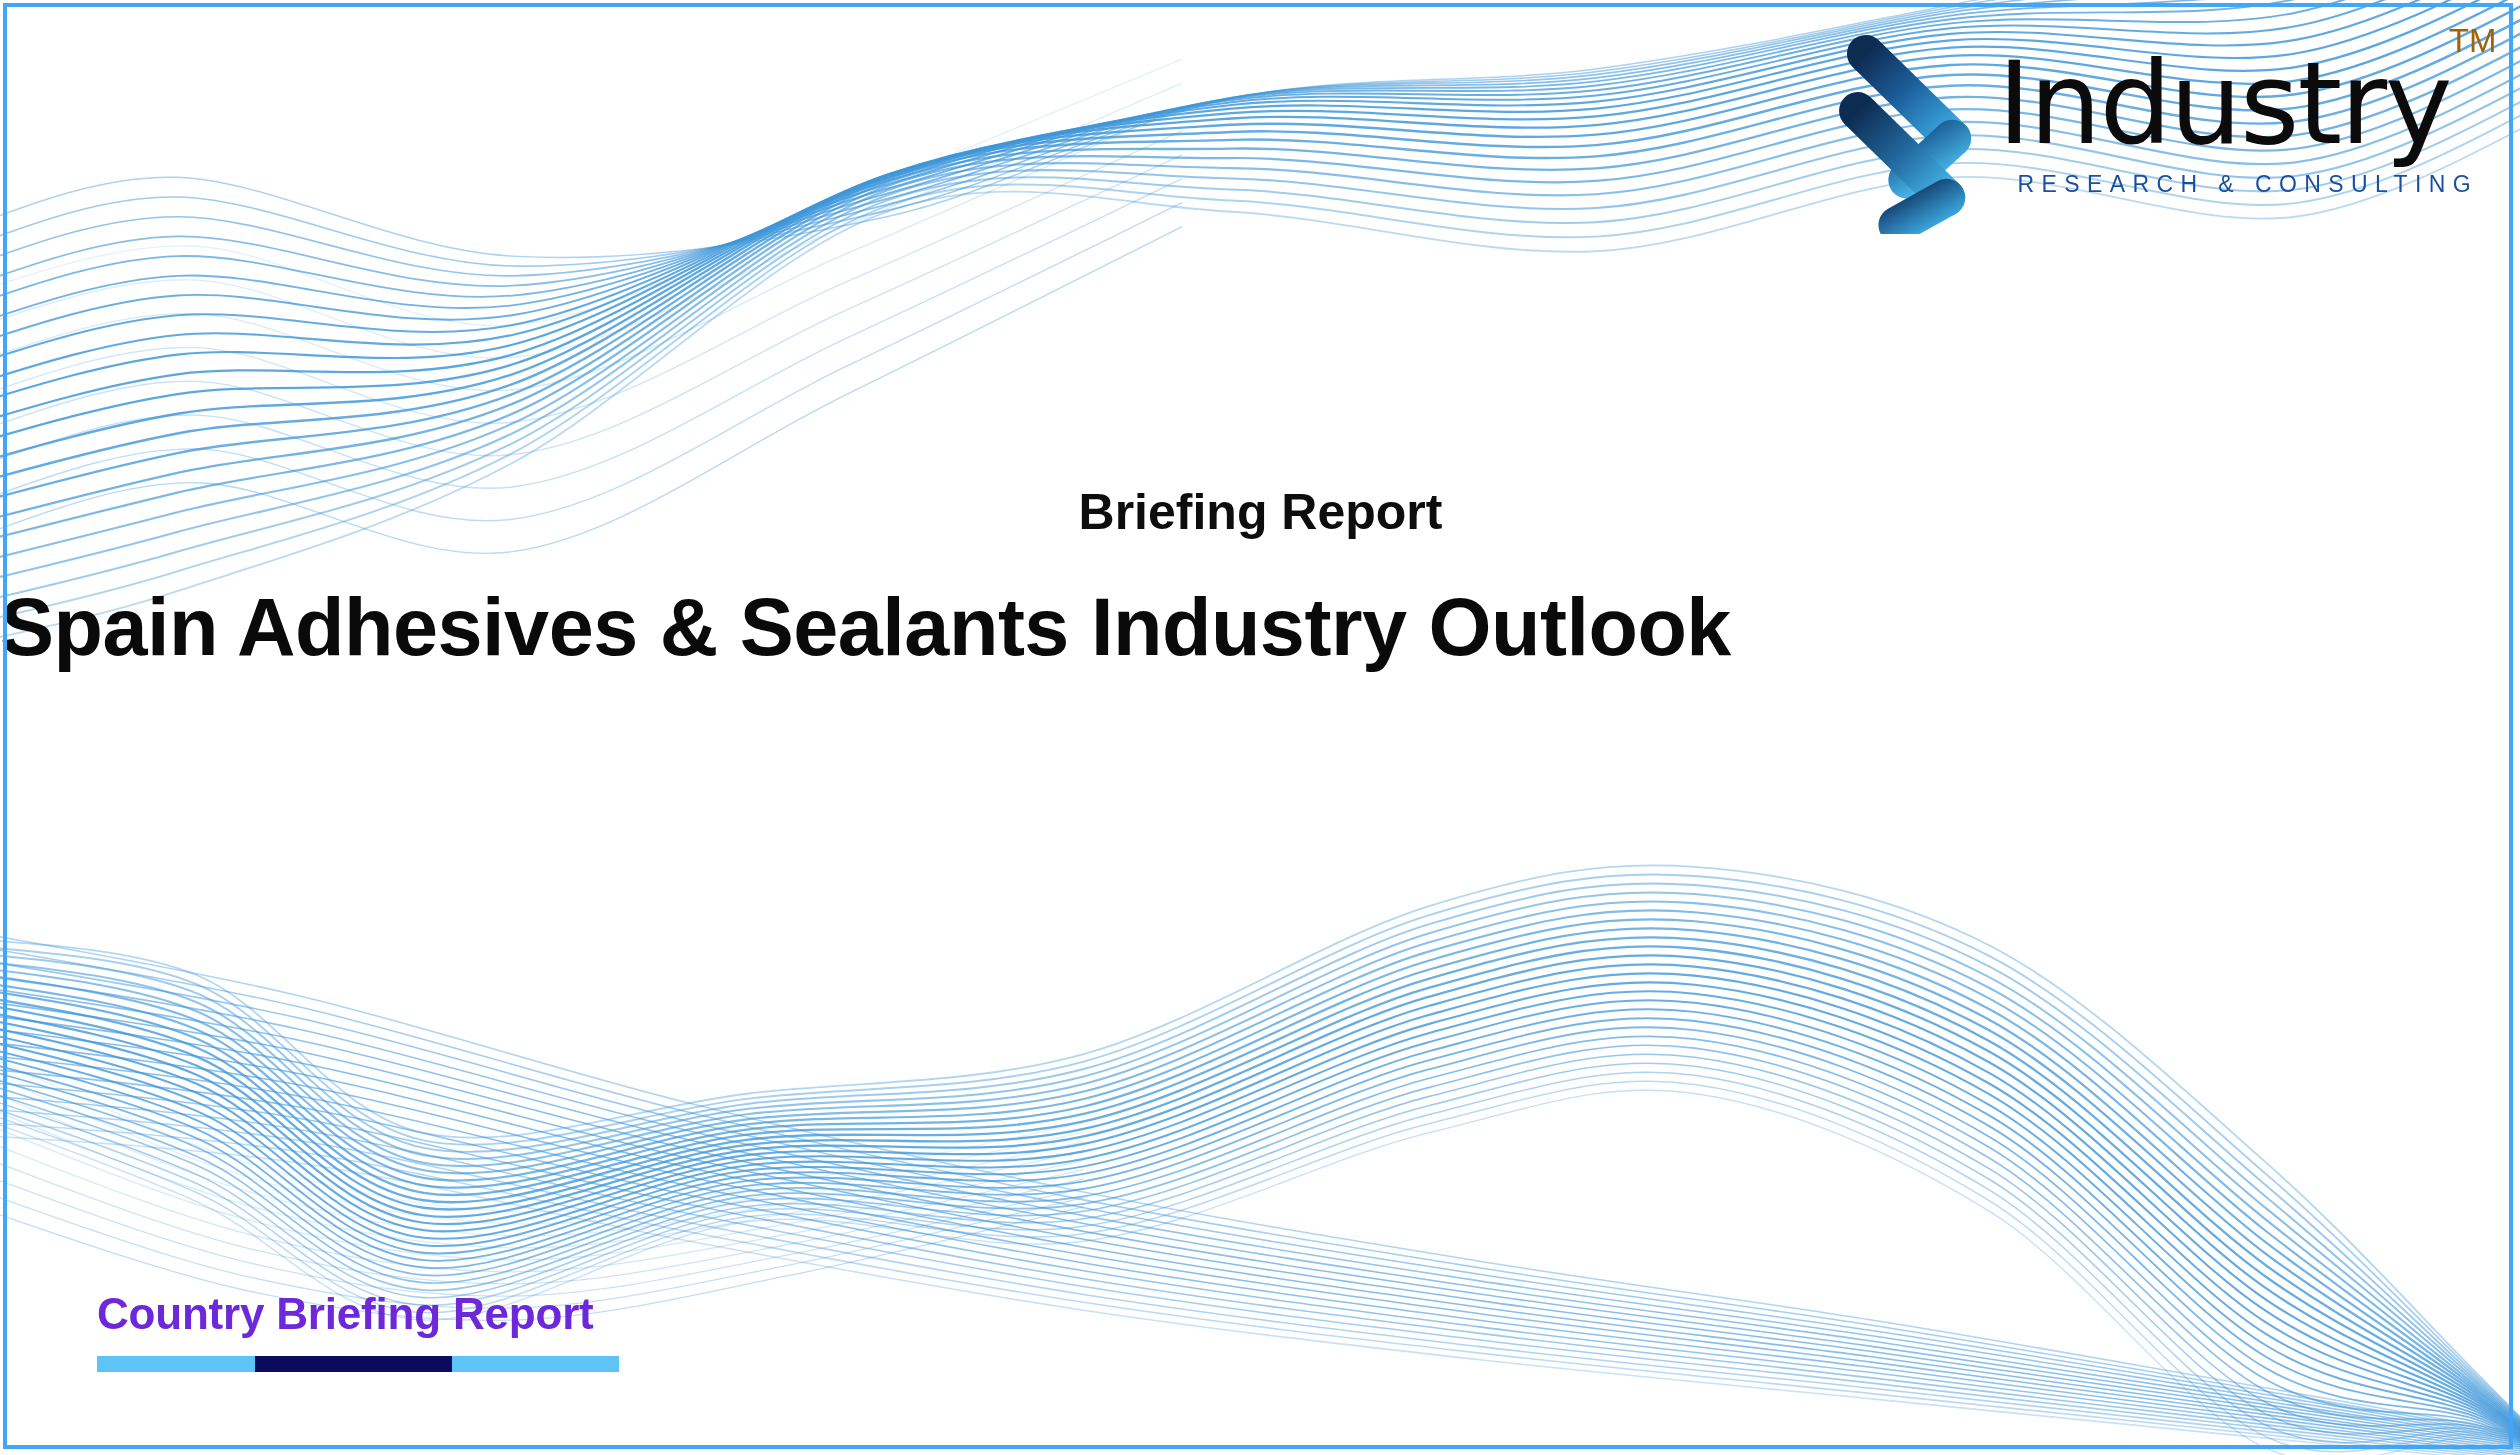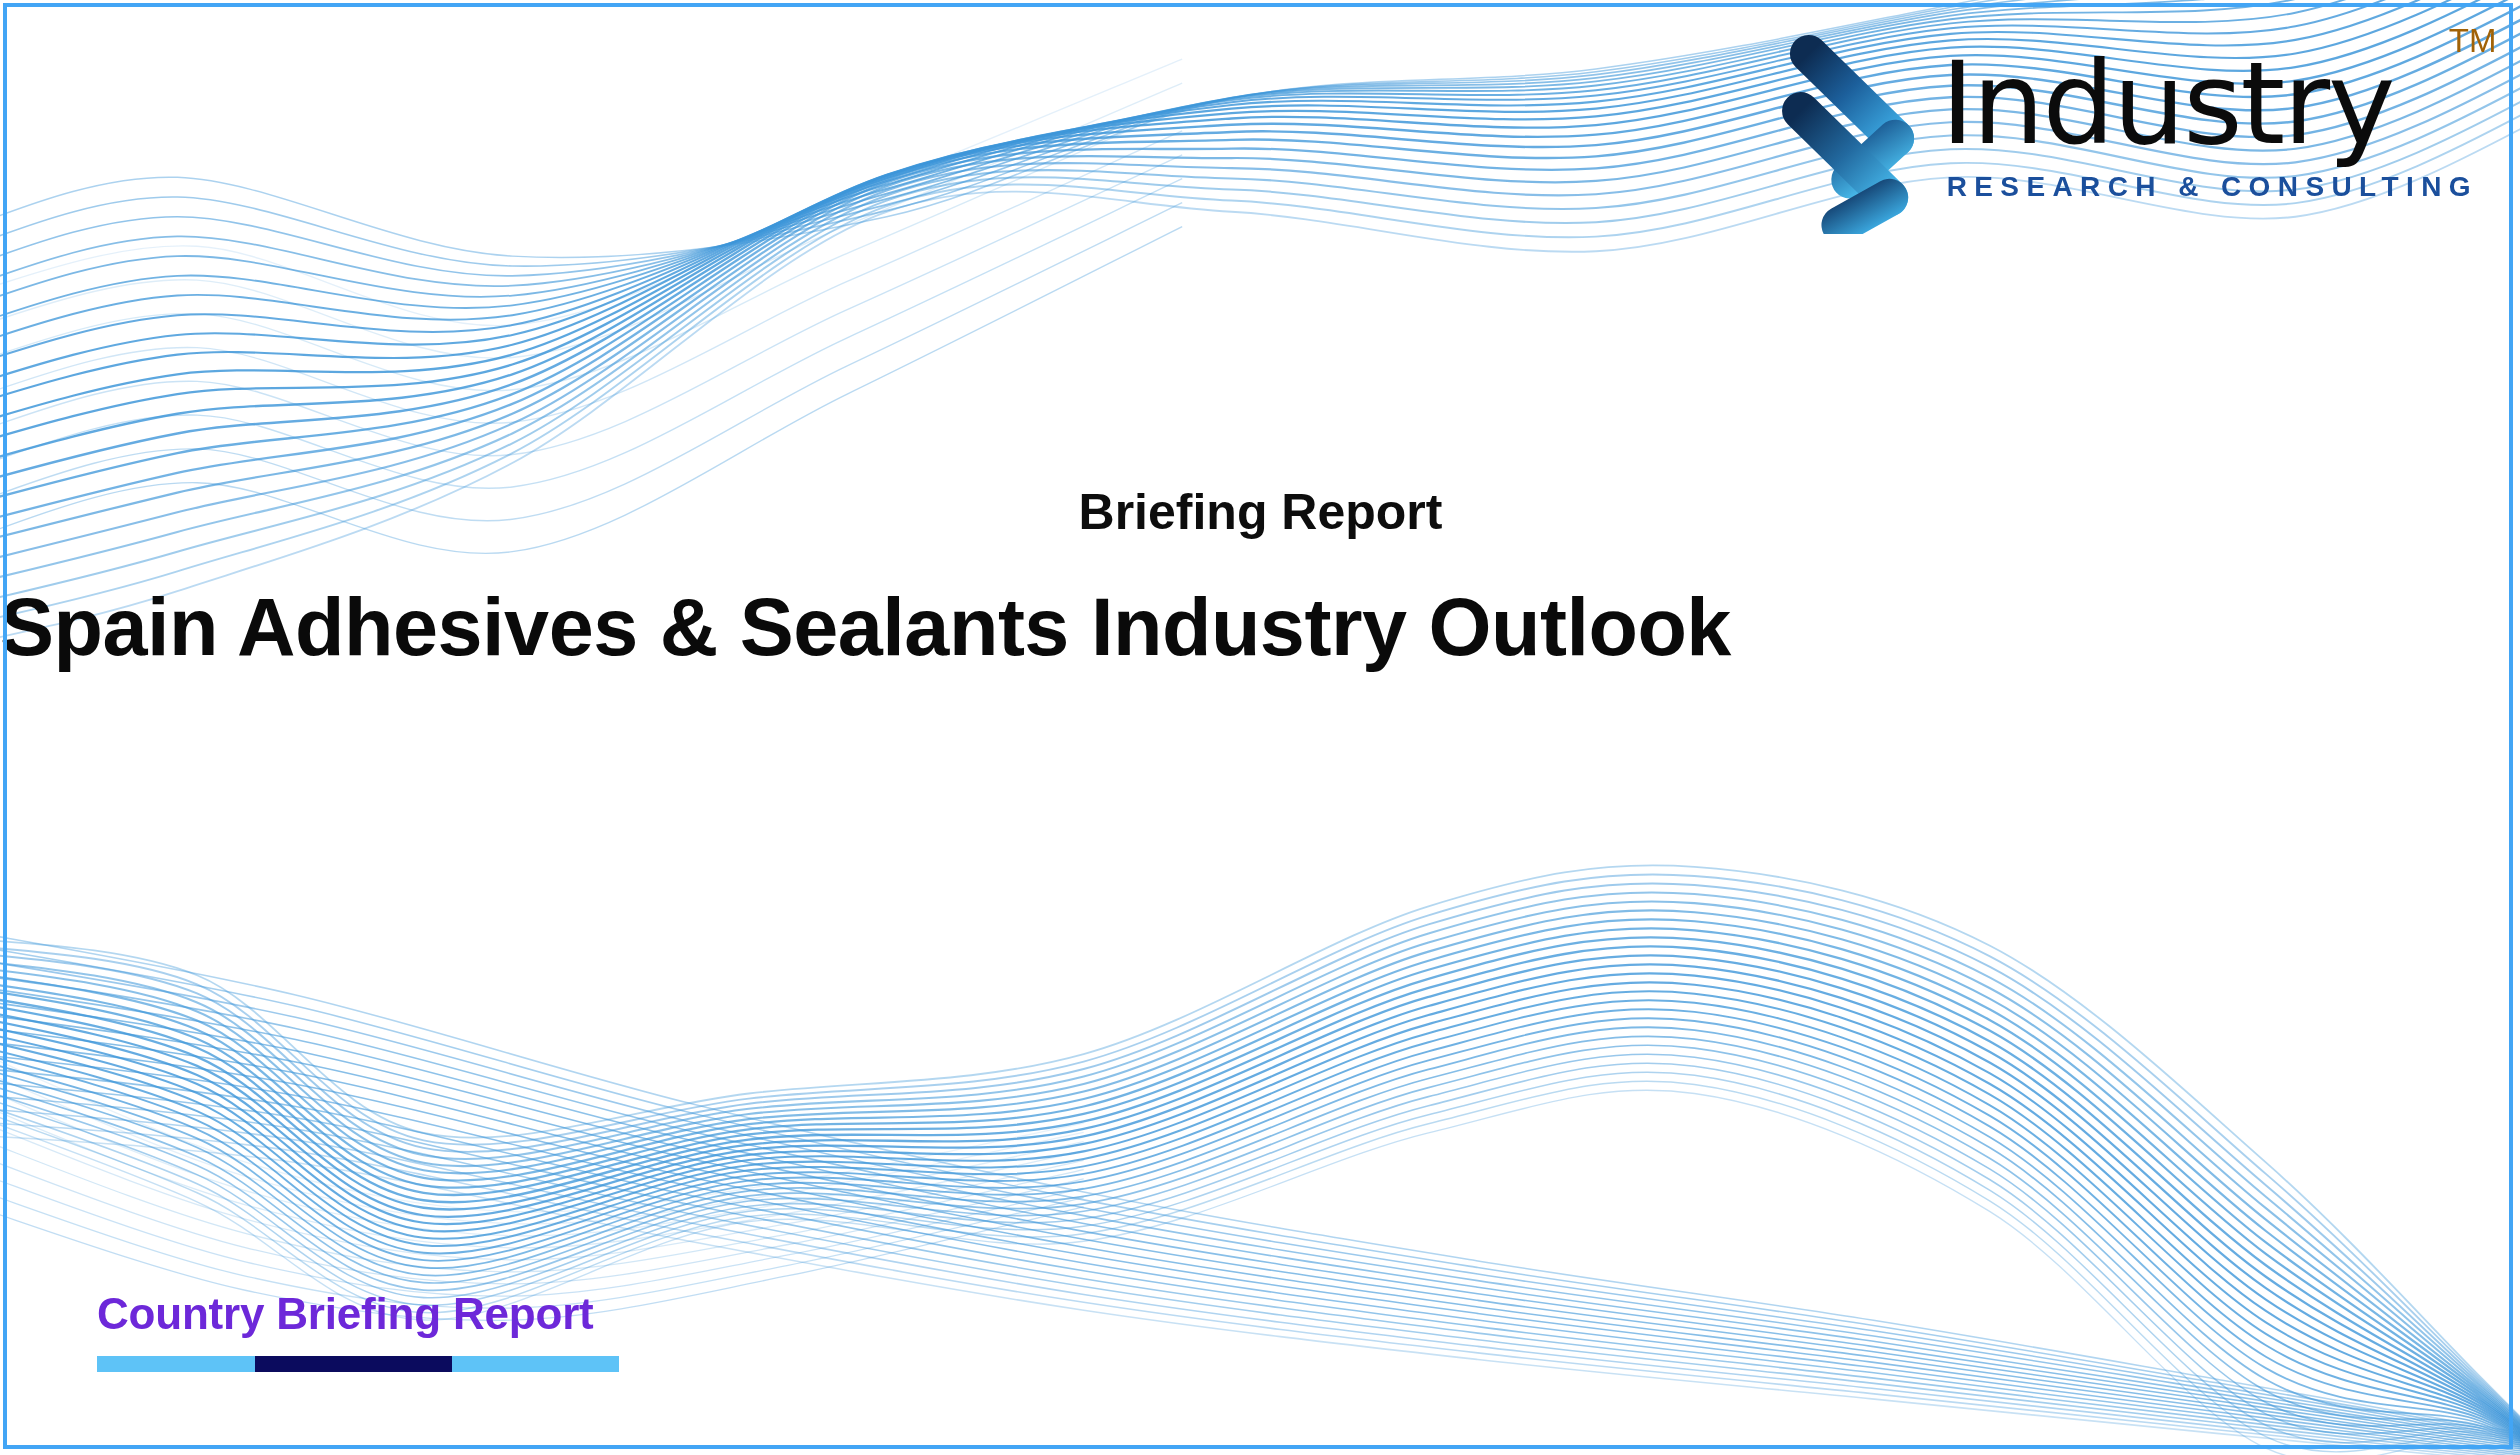--- a/index.html
+++ b/index.html
@@ -73,27 +73,27 @@
     font-family: "DejaVu Sans", sans-serif;
     font-size: 114px;
     font-weight: 400;
     color: #0b0b0b;
     line-height: 1.0;
     letter-spacing: -2px;
     white-space: nowrap;
   }
   #logo-tagline {
     font-family: "Liberation Sans", sans-serif;
-    font-size: 28px;
-    font-weight: 700;
+    font-size: 23px;
+    font-weight: 400;
     color: #1b4f9c;
     letter-spacing: 7.4px;
     white-space: nowrap;
     margin-top: 9.9px;
-    margin-left: 6px;
+    margin-left: 20px;
   }
   #tm-mark {
     position: absolute;
     right: 24.6px;
     top: 21.7px;
     font-family: "Liberation Sans", sans-serif;
     font-size: 33px;
     color: #a16207;
     letter-spacing: 0px;
     z-index: 4;

